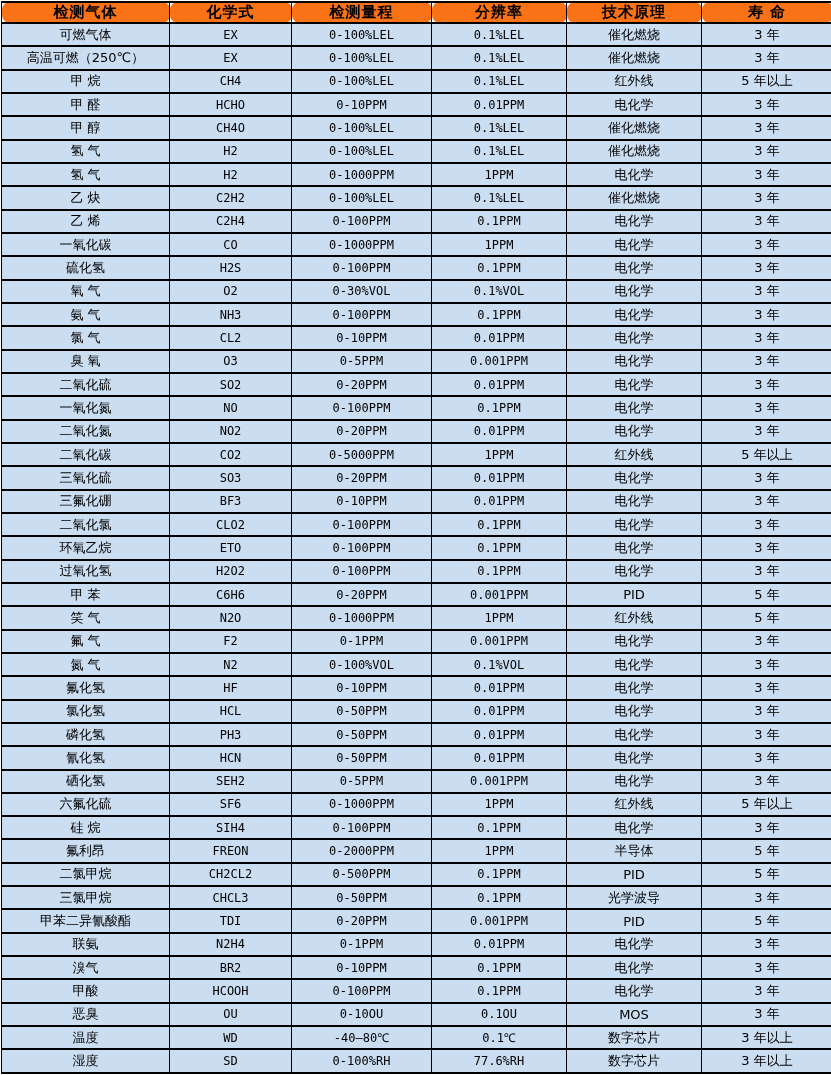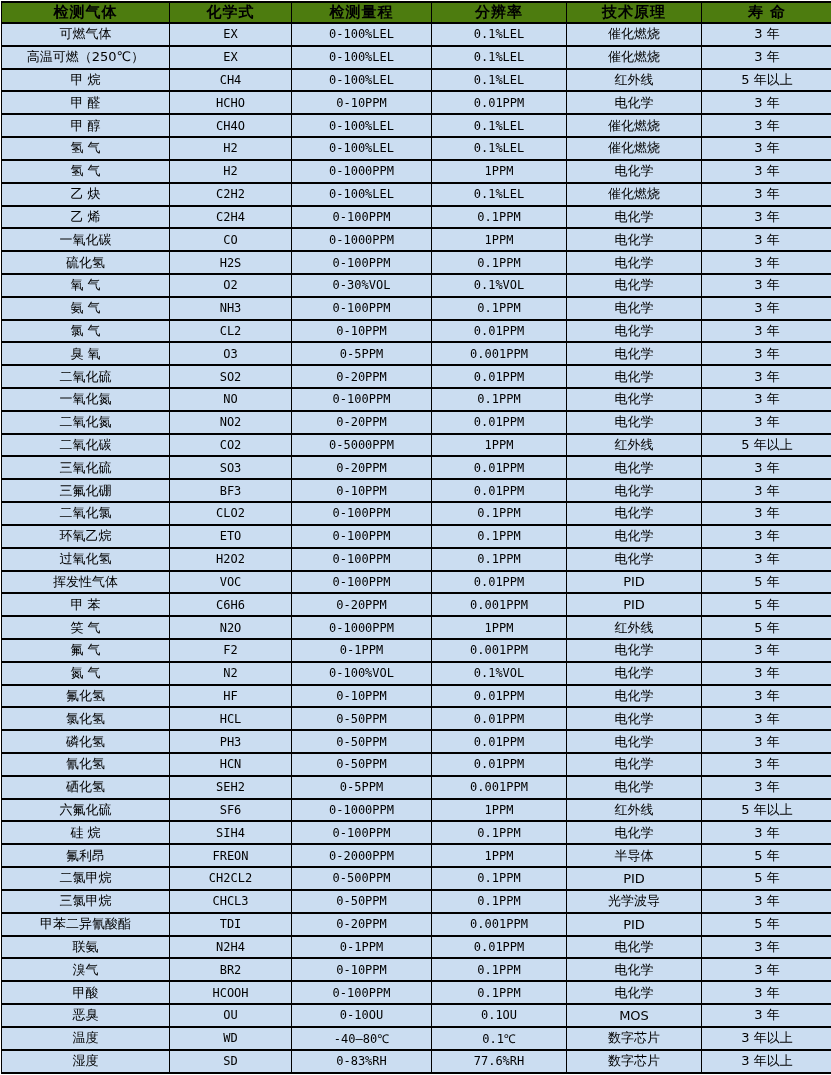--- a/index.html
+++ b/index.html
@@ -31,24 +31,25 @@
     border-bottom: 2px solid #000000;
     text-align: center;
     vertical-align: middle;
     padding: 0 2px;
     overflow: hidden;
     white-space: nowrap;
     height: 21px;
     color: #000000;
   }
   table.gas-table th {
-    background: #4d7c0f;
+    background: #f97316;
     font-size: 15px;
     font-weight: bold;
     letter-spacing: 1px;
+    border-radius: 8px;
   }
   table.gas-table td {
     background: #cbddf1;
     font-size: 13px;
     font-weight: normal;
   }
   table.gas-table td.ascii {
     font-family: "DejaVu Sans Mono", "Liberation Mono", monospace;
     font-size: 12px;
   }
@@ -263,28 +264,20 @@
         </tr>
         <tr>
           <td>过氧化氢</td>
           <td class="ascii">H2O2</td>
           <td class="ascii">0-100PPM</td>
           <td class="ascii">0.1PPM</td>
           <td>电化学</td>
           <td>3 年</td>
         </tr>
         <tr>
-          <td>挥发性气体</td>
-          <td class="ascii">VOC</td>
-          <td class="ascii">0-100PPM</td>
-          <td class="ascii">0.01PPM</td>
-          <td>PID</td>
-          <td>5 年</td>
-        </tr>
-        <tr>
           <td>甲 苯</td>
           <td class="ascii">C6H6</td>
           <td class="ascii">0-20PPM</td>
           <td class="ascii">0.001PPM</td>
           <td>PID</td>
           <td>5 年</td>
         </tr>
         <tr>
           <td>笑 气</td>
           <td class="ascii">N2O</td>
@@ -433,20 +426,20 @@
           <td>温度</td>
           <td class="ascii">WD</td>
           <td class="ascii">-40—80℃</td>
           <td class="ascii">0.1℃</td>
           <td>数字芯片</td>
           <td>3 年以上</td>
         </tr>
         <tr>
           <td>湿度</td>
           <td class="ascii">SD</td>
-          <td class="ascii">0-83%RH</td>
+          <td class="ascii">0-100%RH</td>
           <td class="ascii">77.6%RH</td>
           <td>数字芯片</td>
           <td>3 年以上</td>
         </tr>
       </tbody>
   </table>
 </div>
 
 </body></html>

